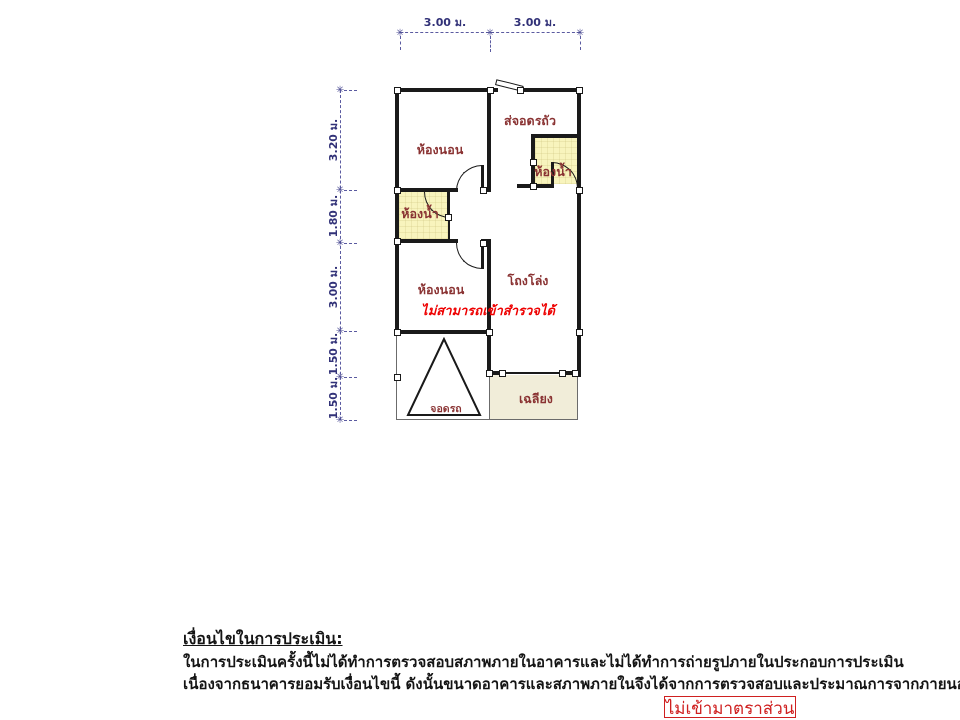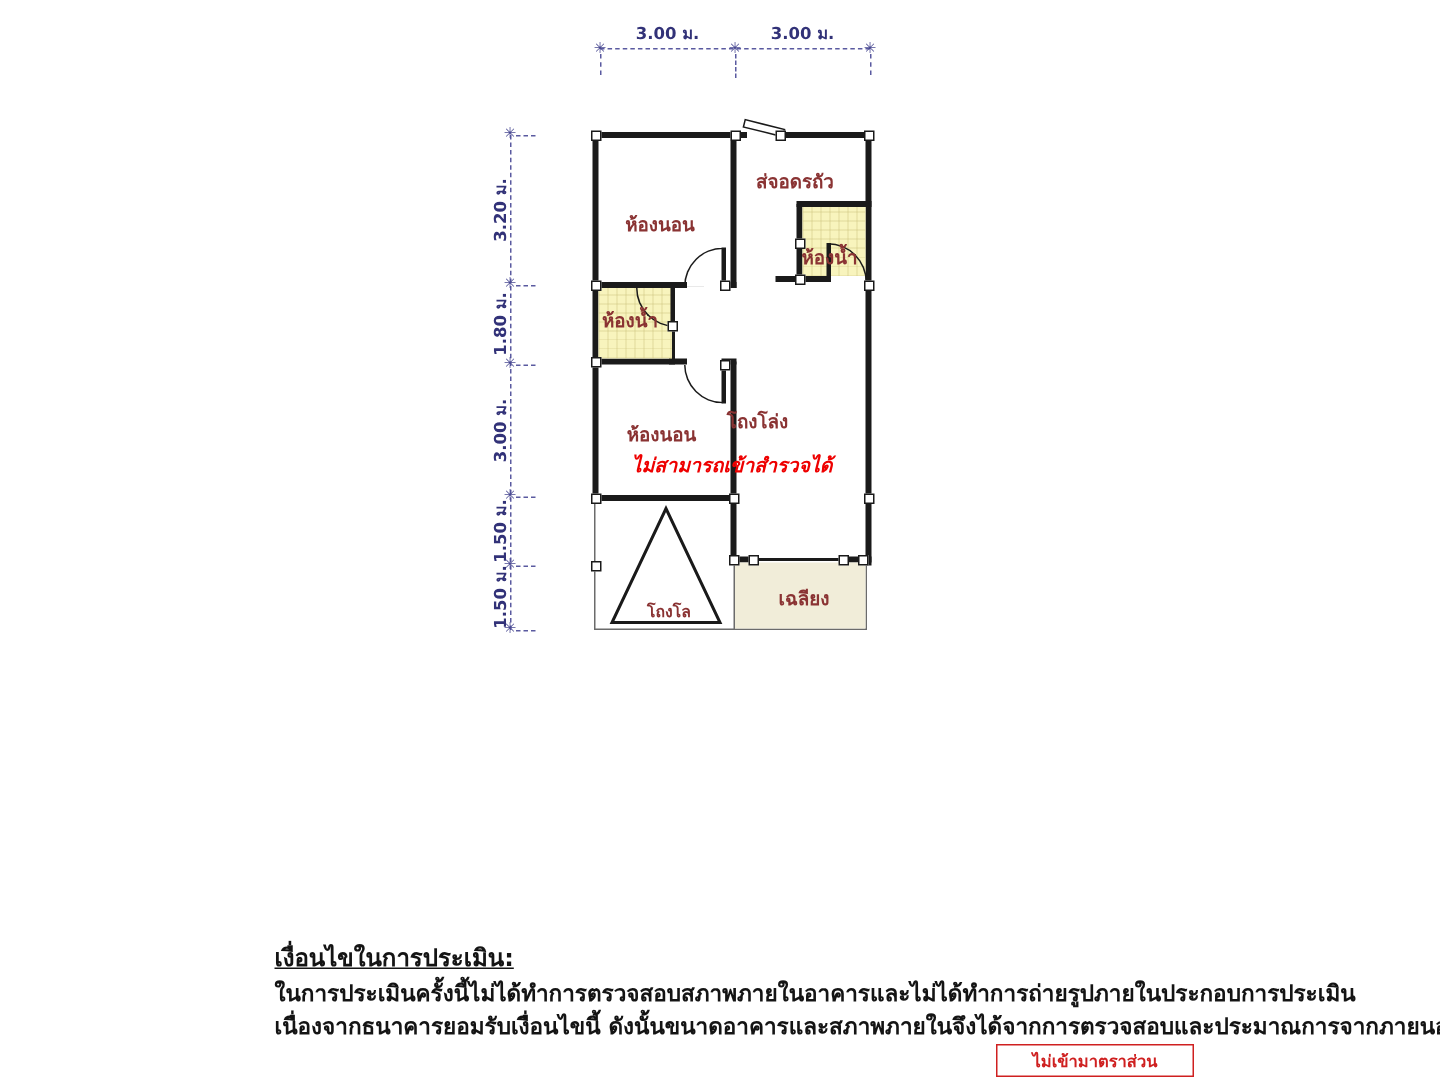--- a/index.html
+++ b/index.html
@@ -16,21 +16,21 @@
   .arc.tr{border-top-width:1.5px;border-right-width:1.5px;border-top-right-radius:100% 100%;}
   .leaf{position:absolute;background:#1a1a1a;z-index:5;}
   .room-label{position:absolute;color:#8a3333;font-weight:bold;font-size:12.5px;white-space:nowrap;transform:translate(-50%,-50%);z-index:7;}
   .warn{position:absolute;color:#ee0000;font-weight:bold;font-size:13px;white-space:nowrap;transform:translate(-50%,-50%);z-index:8;}
   .dimline-h{position:absolute;border-top:1px dashed #5a5aa0;z-index:2;}
   .dimline-v{position:absolute;border-left:1px dashed #5a5aa0;z-index:2;}
   .star{position:absolute;color:#4a4a92;font-size:10px;line-height:10px;transform:translate(-50%,-50%);z-index:3;}
   .dimtext{position:absolute;color:#323278;font-weight:bold;font-size:11px;white-space:nowrap;transform:translate(-50%,-50%);}
   .dimtext.rot{transform:translate(-50%,-50%) rotate(-90deg);}
   .notes{position:absolute;left:183px;color:#141414;font-size:15px;font-weight:bold;white-space:nowrap;}
-  .stamp{position:absolute;left:664px;top:696px;width:130px;height:20px;border:1.5px solid #cf2020;color:#cf2020;font-weight:bold;font-size:11px;display:flex;align-items:center;justify-content:center;white-space:nowrap;}
+  .stamp{position:absolute;left:664px;top:696px;width:130px;height:20px;border:1.5px solid #cf2020;color:#cf2020;font-weight:normal;font-size:17px;display:flex;align-items:center;justify-content:center;white-space:nowrap;}
   .entry-door{position:absolute;left:495px;top:79px;width:26px;height:4px;border:1.2px solid #1a1a1a;background:#fff;transform:rotate(14deg);transform-origin:left bottom;z-index:5;}
   svg{position:absolute;z-index:2;}
 </style>
 </head>
 <body>
 
 <div class="page">
 
   <div class="dimline-h" style="left:400px;top:32px;width:180px;"></div>
   <div class="dimline-v" style="left:400px;top:36px;height:14px;"></div>
@@ -122,22 +122,22 @@
 
   <svg style="left:395px;top:333px;" width="96" height="88" viewBox="0 0 96 88">
     <polygon points="49,6 13,82 85,82" fill="#ffffff" stroke="#1a1a1a" stroke-width="2"></polygon>
   </svg>
 
   <div class="room-label" style="left:440px;top:150px;">ห้องนอน</div>
   <div class="room-label" style="left:530px;top:121px;">ส่จอดรถัว</div>
   <div class="room-label" style="left:553px;top:172px;">ห้องน้ำ</div>
   <div class="room-label" style="left:420px;top:214px;">ห้องน้ำ</div>
   <div class="room-label" style="left:441px;top:290px;">ห้องนอน</div>
-  <div class="room-label" style="left:505px;top:281px;">โถงโล่ง</div>
-  <div class="room-label" style="left:446px;top:408px;font-size:10.5px;">โถงโล</div>
+  <div class="room-label" style="left:528px;top:281px;">โถงโล่ง</div>
+  <div class="room-label" style="left:446px;top:408px;font-size:10.5px;">จอดรถ</div>
   <div class="room-label" style="left:536px;top:399px;">เฉลียง</div>
   <div class="warn" style="left:488px;top:310px;font-style:italic;">ไม่สามารถเข้าสำรวจได้</div>
 
   <div class="notes" style="top:626px;font-size:16px;text-decoration:underline;">เงื่อนไขในการประเมิน:</div>
   <div class="notes" style="top:650px;">ในการประเมินครั้งนี้ไม่ได้ทำการตรวจสอบสภาพภายในอาคารและไม่ได้ทำการถ่ายรูปภายในประกอบการประเมิน</div>
   <div class="notes" style="top:672px;">เนื่องจากธนาคารยอมรับเงื่อนไขนี้ ดังนั้นขนาดอาคารและสภาพภายในจึงได้จากการตรวจสอบและประมาณการจากภายนอกเท่านั้น</div>
 
   <div class="stamp">ไม่เข้ามาตราส่วน</div>
 
 </div>

